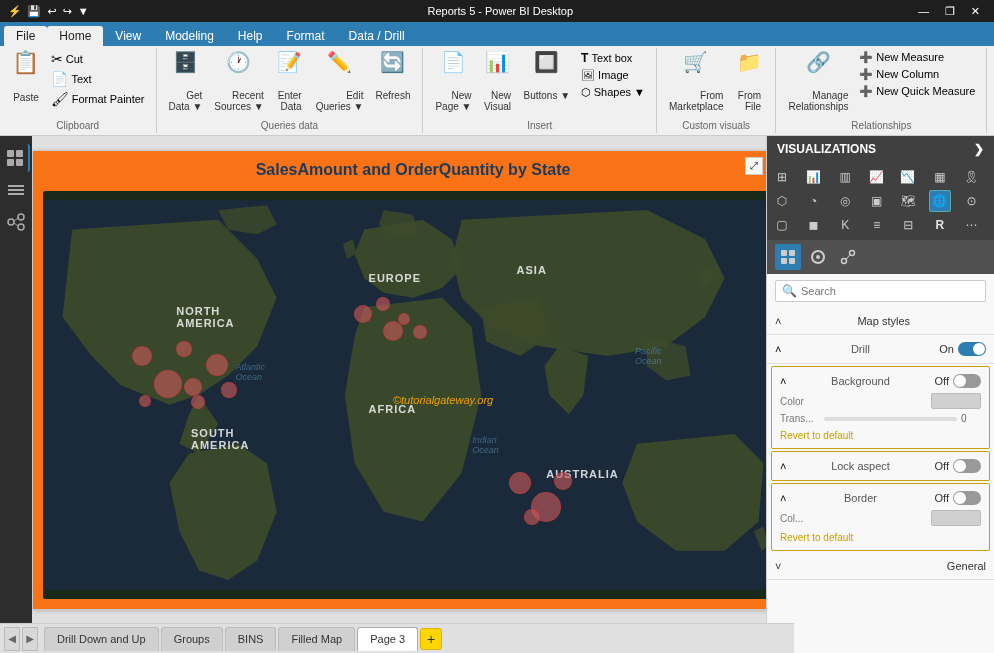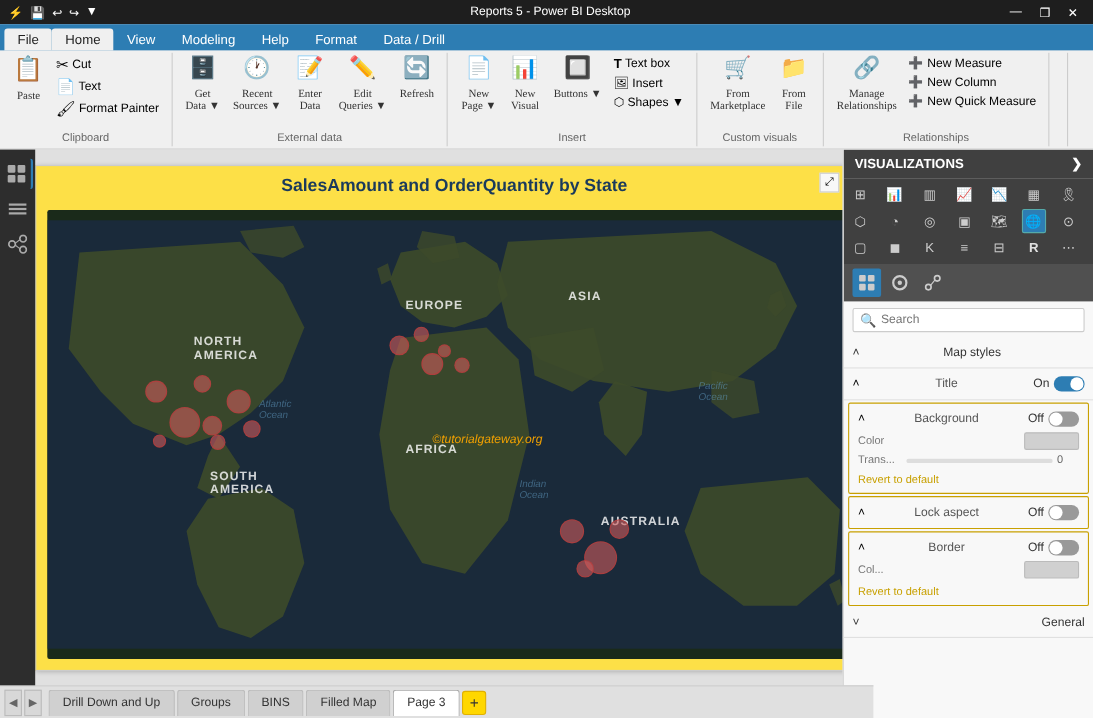--- a/index.html
+++ b/index.html
@@ -68,21 +68,21 @@
     .ribbon-item {
       display: flex;
       flex-direction: column;
       align-items: center;
       cursor: pointer;
       padding: 2px 4px;
       border-radius: 3px;
       min-width: 36px;
     }
     .ribbon-item .icon { font-size: 22px; line-height: 1; }
-    .ribbon-item .label { font-size: 10px; color: #333; text-align: center; margin-top: 8px; font-family: Liberation Serif, serif; }
+    .ribbon-item .label { font-size: 10px; color: #333; text-align: right; margin-top: 18px; }
     .ribbon-item-small {
       display: flex;
       align-items: center;
       gap: 3px;
       cursor: pointer;
       padding: 1px 3px;
       border-radius: 2px;
       font-size: 11px;
       white-space: nowrap;
     }
@@ -133,21 +133,21 @@
       display: flex;
       align-items: center;
       justify-content: center;
       overflow: hidden;
     }
 
     
     .chart-container {
       width: 790px;
       height: 460px;
-      background: #fde047;
+      background: #f97316;
       position: relative;
       border: 1px solid #ccc;
       box-shadow: 1px 1px 4px rgba(0,0,0,0.2);
     }
     .chart-title {
       text-align: center;
       font-size: 16px;
       color: #1a3a5c;
       padding: 10px 0 6px 0;
       font-weight: 600;
@@ -540,21 +540,21 @@
       </div>
       <div class="ribbon-item">
         <span class="icon" style="font-size:20px">✏️</span>
         <span class="label">Edit<br>Queries ▼</span>
       </div>
       <div class="ribbon-item">
         <span class="icon" style="font-size:20px">🔄</span>
         <span class="label">Refresh</span>
       </div>
     </div>
-    <span class="ribbon-group-label">External data</span>
+    <span class="ribbon-group-label">Queries data</span>
   </div>
 
   <div class="ribbon-group">
     <div class="ribbon-group-items">
       <div class="ribbon-item">
         <span class="icon" style="font-size:20px">📄</span>
         <span class="label">New<br>Page ▼</span>
       </div>
       <div class="ribbon-item">
         <span class="icon" style="font-size:20px">📊</span>
@@ -563,21 +563,21 @@
       <div class="ribbon-item">
         <span class="icon" style="font-size:20px">🔲</span>
         <span class="label">Buttons ▼</span>
       </div>
       <div class="ribbon-group-col">
         <div class="ribbon-item-small">
             <span style="font-weight:bold;font-size:12px">T</span>
             <span> Text box</span>
           </div>
         <div class="ribbon-item-small">
-            <span>🖼 Insert</span>
+            <span>🖼 Image</span>
           </div>
         <div class="ribbon-item-small">
             <span>⬡ Shapes ▼</span>
           </div>
       </div>
     </div>
     <span class="ribbon-group-label">Insert</span>
   </div>
 
   <div class="ribbon-group">
@@ -803,21 +803,21 @@
       <div class="panel-section-header">
         <span>˄</span>
         <span>Map styles</span>
         <span></span>
       </div>
     </div>
 
     <div class="panel-section">
       <div class="toggle-row">
         <span>˄</span>
-        <span class="toggle-label">Title</span>
+        <span class="toggle-label">Drill</span>
         <div class="toggle-switch">
           <span>On</span>
           <div class="toggle">
             <div class="toggle-thumb"></div>
           </div>
         </div>
       </div>
     </div>
 
     <div style="border:1px solid #c8a000;margin:2px 4px 2px 4px;border-radius:2px;">

